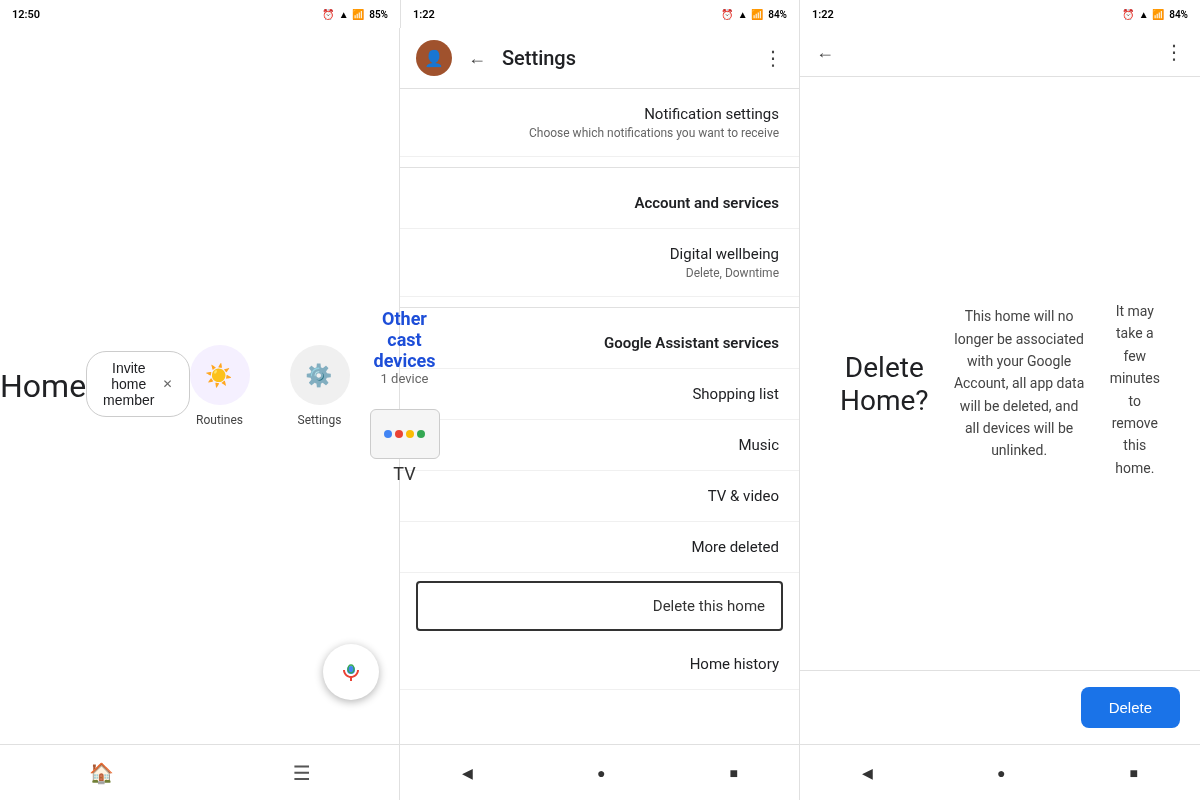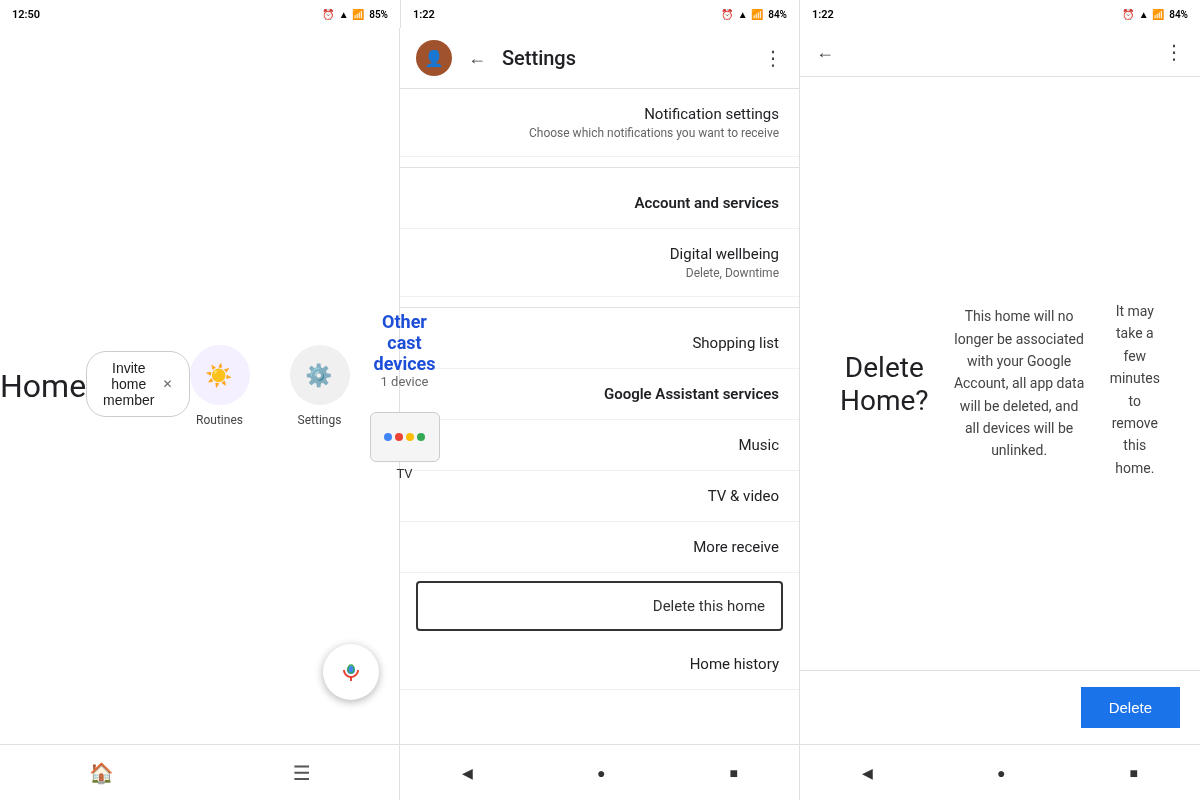--- a/index.html
+++ b/index.html
@@ -171,21 +171,21 @@
       padding: 8px;
     }
 
     .tv-dot {
       width: 8px;
       height: 8px;
       border-radius: 50%;
     }
 
     .tv-label {
-      font-size: 13px;
+      font-size: 18px;
       color: #333;
     }
 
     
     .bottom-nav {
       display: flex;
       height: 56px;
       width: 100%;
       flex-shrink: 0;
       border-top: 1px solid #e0e0e0;
@@ -344,21 +344,21 @@
       padding: 16px 20px;
       display: flex;
       justify-content: flex-end;
       border-top: 1px solid #e0e0e0;
     }
 
     .delete-button {
       background: #1a73e8;
       color: #fff;
       border: none;
-      border-radius: 0;
+      border-radius: 8px;
       padding: 12px 28px;
       font-size: 15px;
       font-weight: 500;
       cursor: pointer;
     }
 
     
     .avatar {
       width: 36px;
       height: 36px;
@@ -513,38 +513,38 @@
       <div class="settings-item bold-title">
         <div class="settings-item-title">Account and services</div>
       </div>
 
       <div class="settings-item">
         <div class="settings-item-title">Digital wellbeing</div>
         <div class="settings-item-sub">Delete, Downtime</div>
       </div>
       <div class="divider"></div>
 
-      <div class="settings-item">
-        <div class="settings-item-title">Shopping list</div>
-      </div>
-
       <div class="settings-item bold-title">
         <div class="settings-item-title">Google Assistant services</div>
       </div>
 
       <div class="settings-item">
+        <div class="settings-item-title">Shopping list</div>
+      </div>
+
+      <div class="settings-item">
         <div class="settings-item-title">Music</div>
       </div>
 
       <div class="settings-item">
         <div class="settings-item-title">TV &amp; video</div>
       </div>
 
       <div class="settings-item">
-        <div class="settings-item-title">More receive</div>
+        <div class="settings-item-title">More deleted</div>
       </div>
 
       <div class="settings-item delete-item">
         <div class="settings-item-title">Delete this home</div>
       </div>
 
       <div class="settings-item">
         <div class="settings-item-title">Home history</div>
       </div>
     </div>

